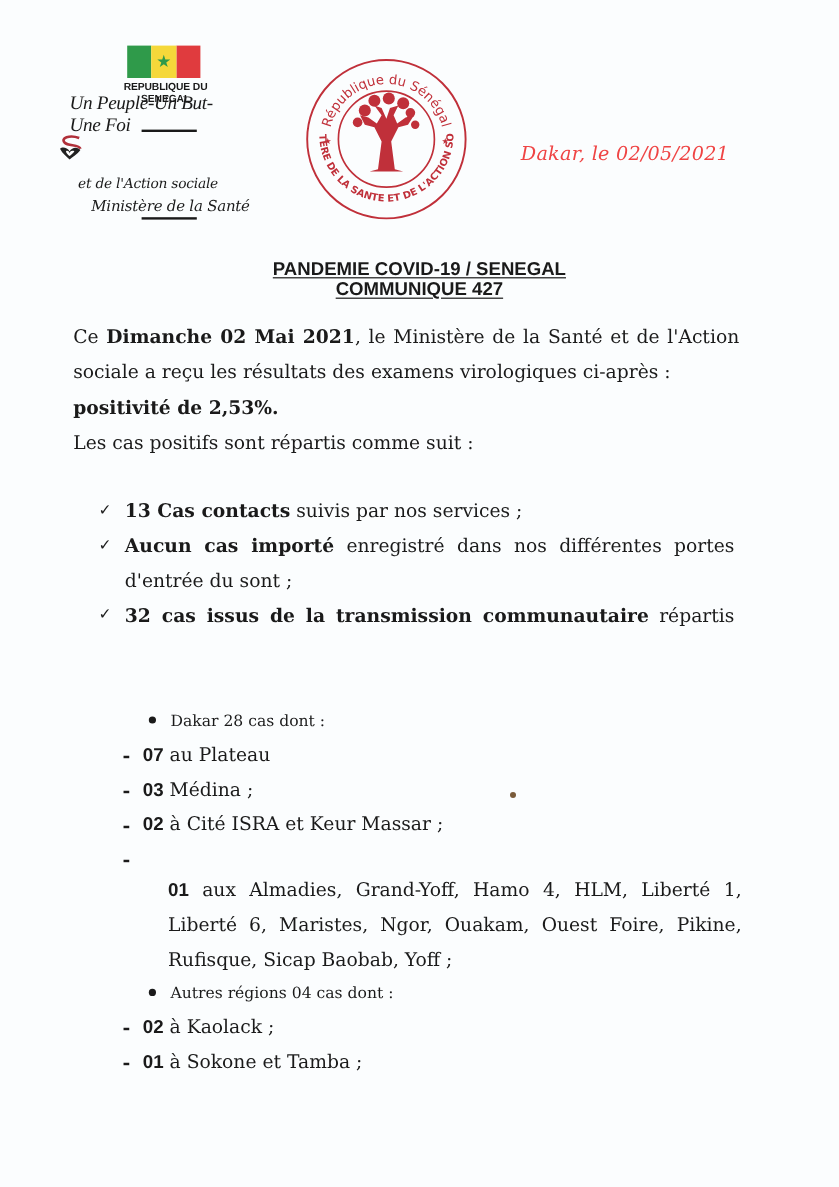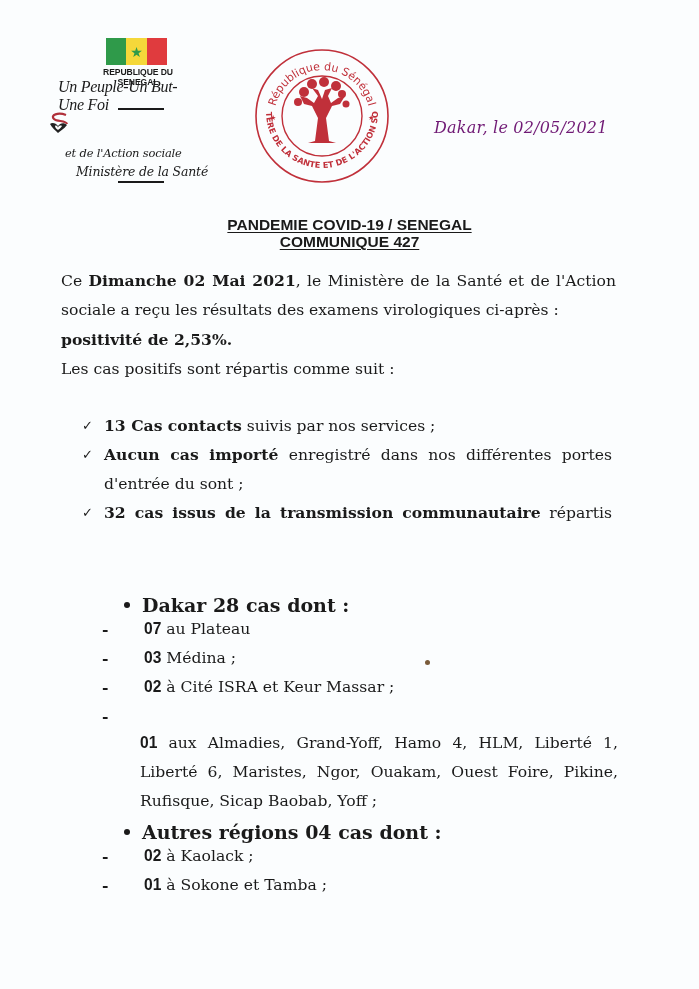--- a/index.html
+++ b/index.html
@@ -17,40 +17,40 @@
   .flag .star { position:absolute; left:50%; top:50%; transform:translate(-50%,-52%); color:#2f9a4a; font-size:14px; line-height:1; }
   .rep { left:86px; top:67px; width:104px; text-align:center; font-family:"Liberation Sans", sans-serif; font-weight:bold; font-size:8.6px; letter-spacing:-0.1px; }
   .motto { left:58px; top:78px; width:140px; font-family:Liberation Serif, serif; font-style:italic; font-size:16px; letter-spacing:-0.3px; }
   .rule { height:2px; background:#1a1a1a; }
   .rule1 { left:118px; top:108px; width:46px; }
   .rule2 { left:118px; top:181px; width:46px; }
   .minlogo { left:46px; top:112px; width:26px; height:22px; }
   .min1 { left:76px; top:120px; font-family:"DejaVu Serif", serif; font-style:italic; font-size:12.5px; letter-spacing:-0.2px;margin-top:44px; }
   .min2 { left:65px; top:146px; font-family:"DejaVu Serif", serif; font-style:italic; font-size:11.5px; letter-spacing:-0.2px; }
   .seal { left:252px; top:46px; width:140px; height:140px; }
-  .date { left:434px; top:118px; font-family:"DejaVu Serif", serif; font-style:italic; font-size:16px; letter-spacing:0.2px; color:#701a75; }
+  .date { left:434px; top:118px; font-family:"DejaVu Serif", serif; font-style:italic; font-size:16px; letter-spacing:0.2px; color:#ef4444; }
   
   .title { left:0; width:699px; text-align:center; font-family:"Liberation Sans", sans-serif; font-weight:bold; font-size:15.5px; text-decoration:underline; text-underline-offset:2px; }
   .t1 { top:216px; }
   .t2 { top:233px; }
   
   .body { left:61px; width:555px; font-size:15.6px; line-height:29px; }
   .p1 { top:266px; text-align:justify; }
   .p1 .line { display:block; white-space:nowrap; }
   .just { text-align:justify; text-align-last:justify; display:block; }
   b { font-weight:bold; }
   .sans { font-family:"Liberation Sans", sans-serif; }
   .chk { position:absolute; left:82px; width:530px; font-size:15.6px; line-height:29px; }
   .chk .mark { position:absolute; left:0; top:0; font-size:13px; }
   .chk .txt { margin-left:22px; display:block; }
-  .sub { position:absolute; left:104px; font-size:19px; font-weight:bold; }
+  .sub { position:absolute; left:104px; font-size:13px; font-weight:normal; }
   .bullet { display:inline-block; width:6px; height:6px; border-radius:50%; background:#1a1a1a; margin-right:12px; vertical-align:middle; position:relative; top:-2px; }
   .dash { position:absolute; left:102px; font-size:15.6px; }
   .dash .d { position:absolute; left:0; font-weight:bold; }
-  .dash .txt { margin-left:42px; display:block; white-space:nowrap; }
+  .dash .txt { margin-left:17px; display:block; white-space:nowrap; }
   .wrap { position:absolute; left:140px; width:478px; font-size:15.6px; line-height:29px; }
   .speck { position:absolute; width:5px; height:5px; border-radius:50%; background:#7a5b3a; left:425px; top:660px; }
 </style>
 </head>
 <body>
 
 <div class="abs flag">
   <div class="g"></div>
   <div class="y">
       <span class="star">★</span>

